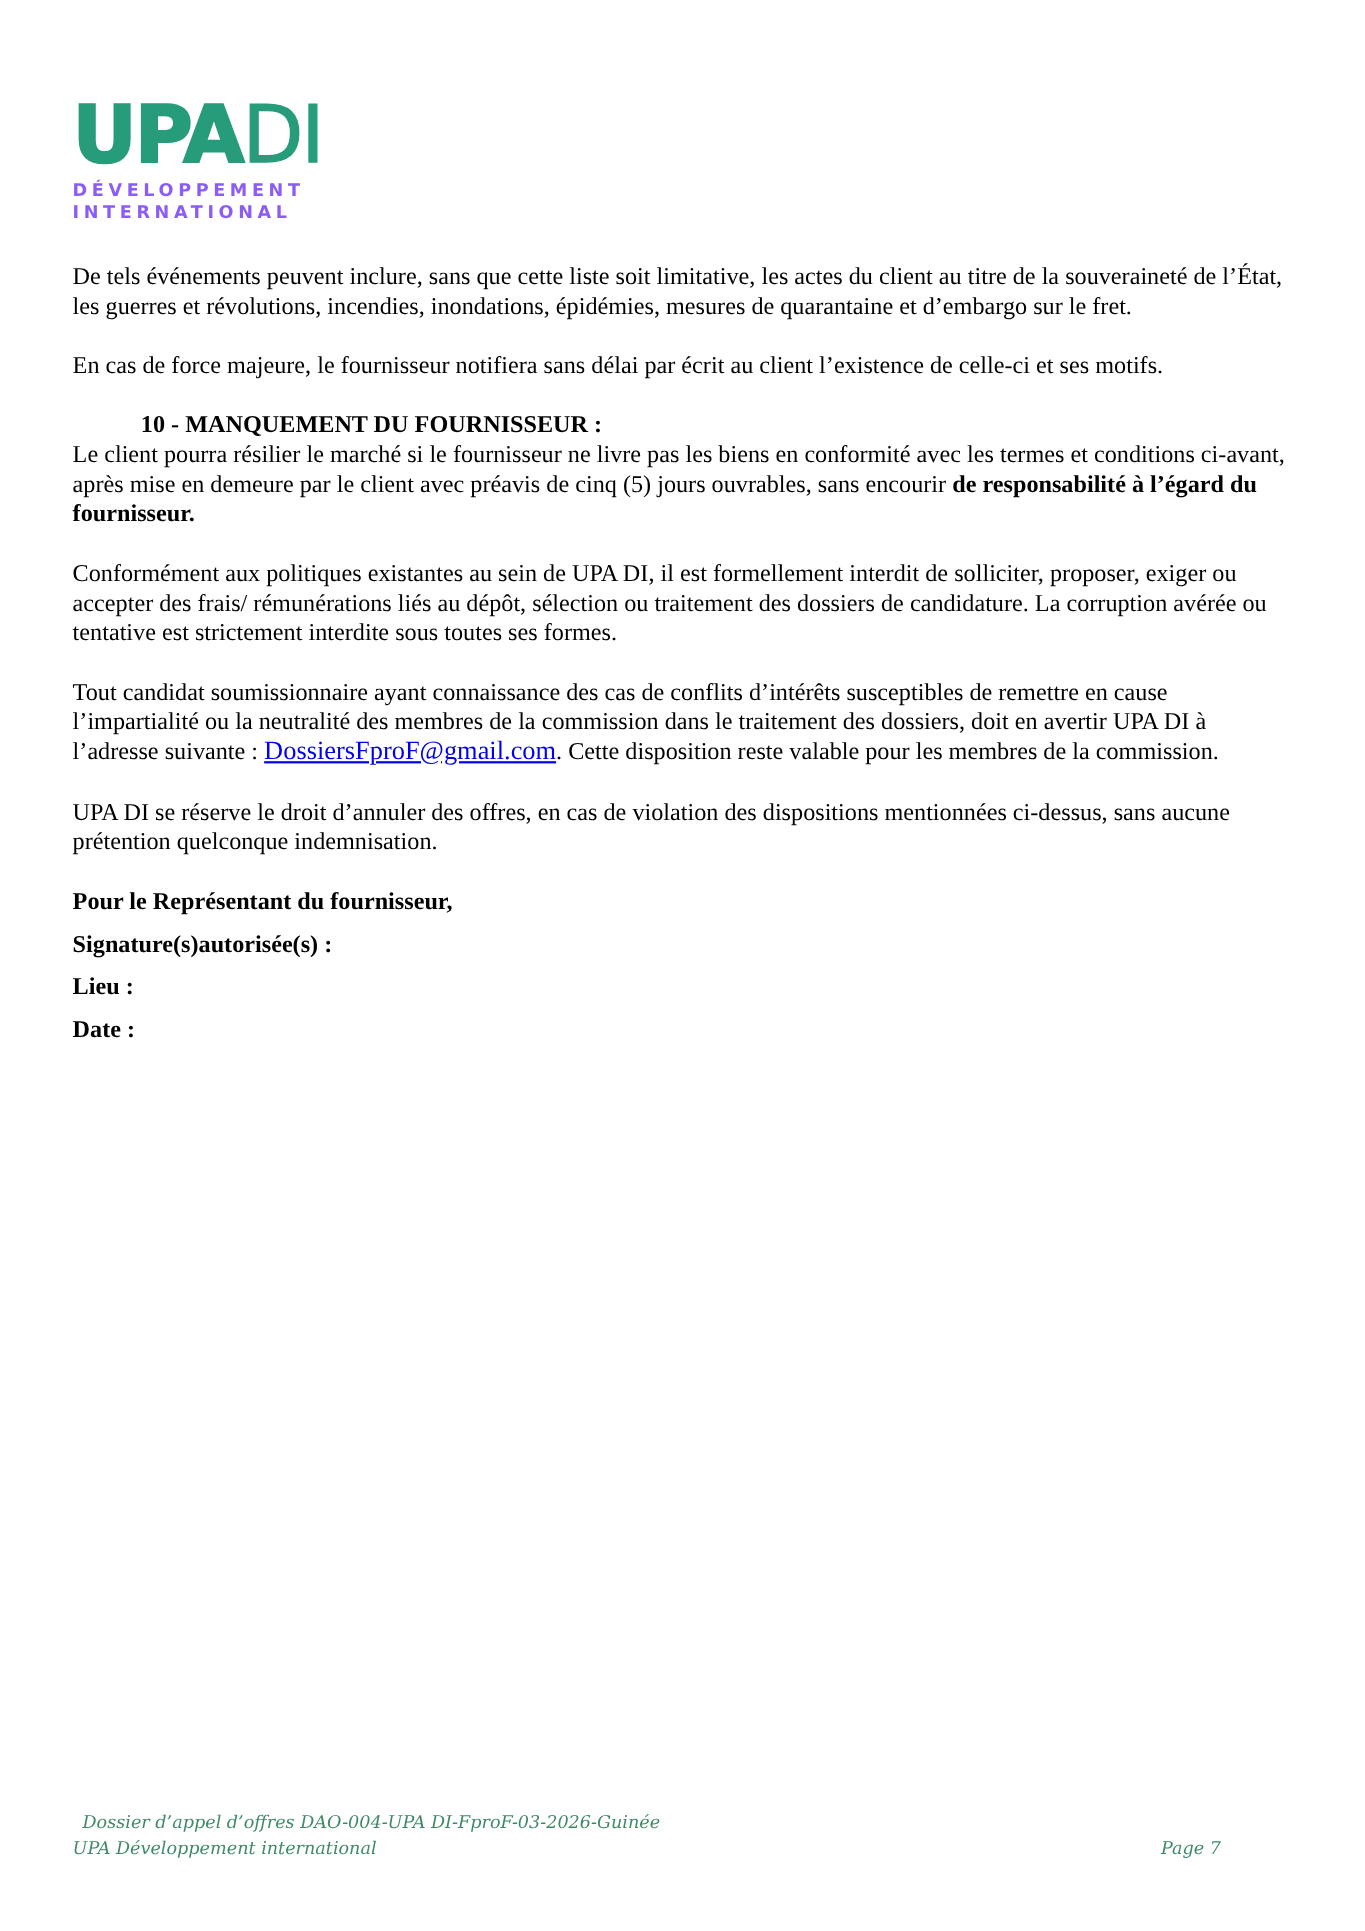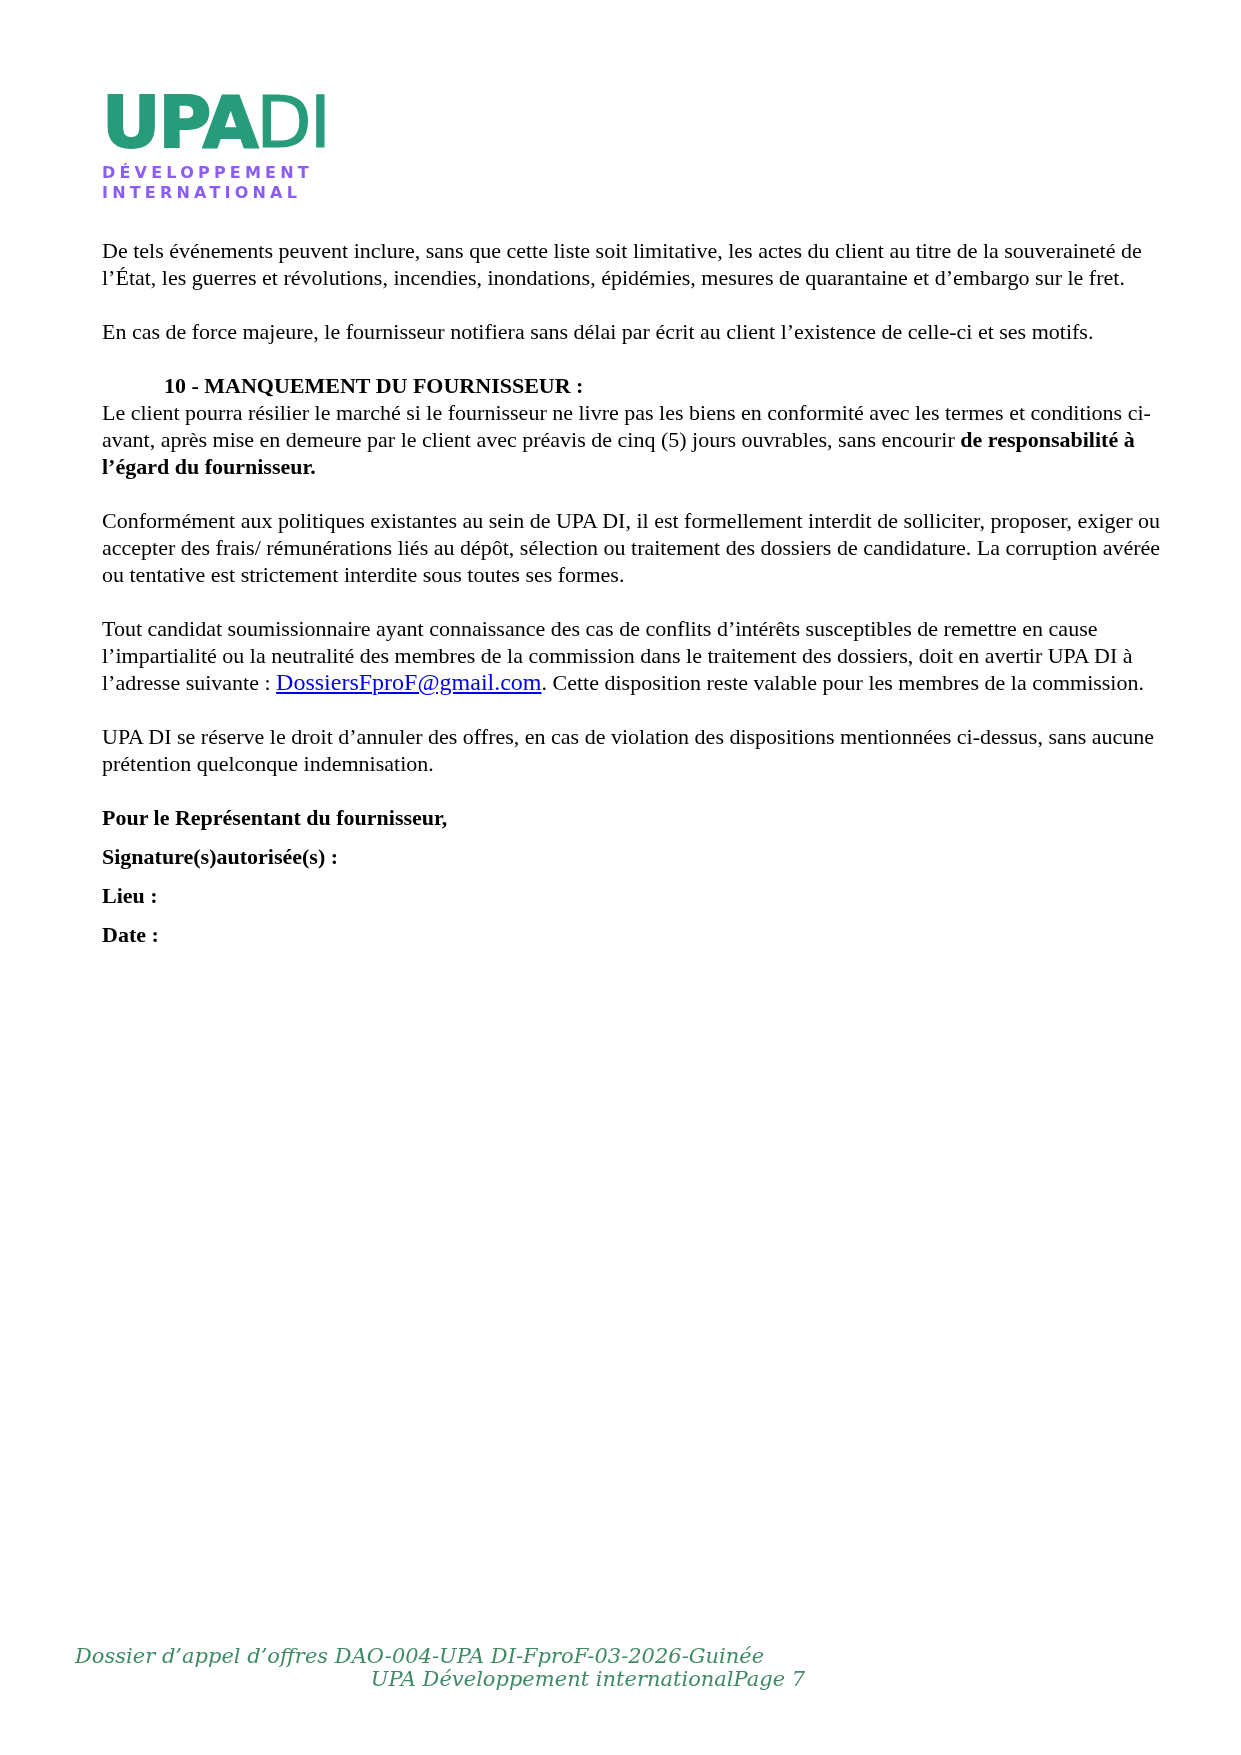--- a/index.html
+++ b/index.html
@@ -12,21 +12,20 @@
     background: #ffffff;
     overflow: hidden;
     font-family: "Liberation Serif", serif;
     color: #000000;
   }
   .content {
     position: absolute;
     left: 66px;
     right: 62px;
     top: 90px;
-    margin-left: 36px;
   }
   
   .logo-block { margin-bottom: 34px; }
   .logo-wordmark {
     font-family: "DejaVu Sans", sans-serif;
     font-size: 72px;
     line-height: 64px;
     letter-spacing: -2px;
     color: #279c7b;
     white-space: nowrap;
@@ -66,28 +65,28 @@
   }
   .sig-lead { margin-bottom: 12px !important; margin-top: 3px !important; }
   
   .footer {
     position: absolute;
     left: 66px;
     right: 62px;
     top: 1645px;
     font-family: "DejaVu Serif", serif;
     font-style: italic;
-    font-size: 21px;
+    font-size: 16px;
     line-height: 23px;
     color: #3f8a66;
   }
   .footer .line1 { padding-left: 9px; }
   .footer .line2 {
     display: flex;
-    justify-content: center;
+    justify-content: space-between;
     align-items: baseline;
   }
   .footer .page-num { margin-right: 69px; }
 </style>
 </head>
 <body>
 
 <div class="page">
   <div class="content">
 

